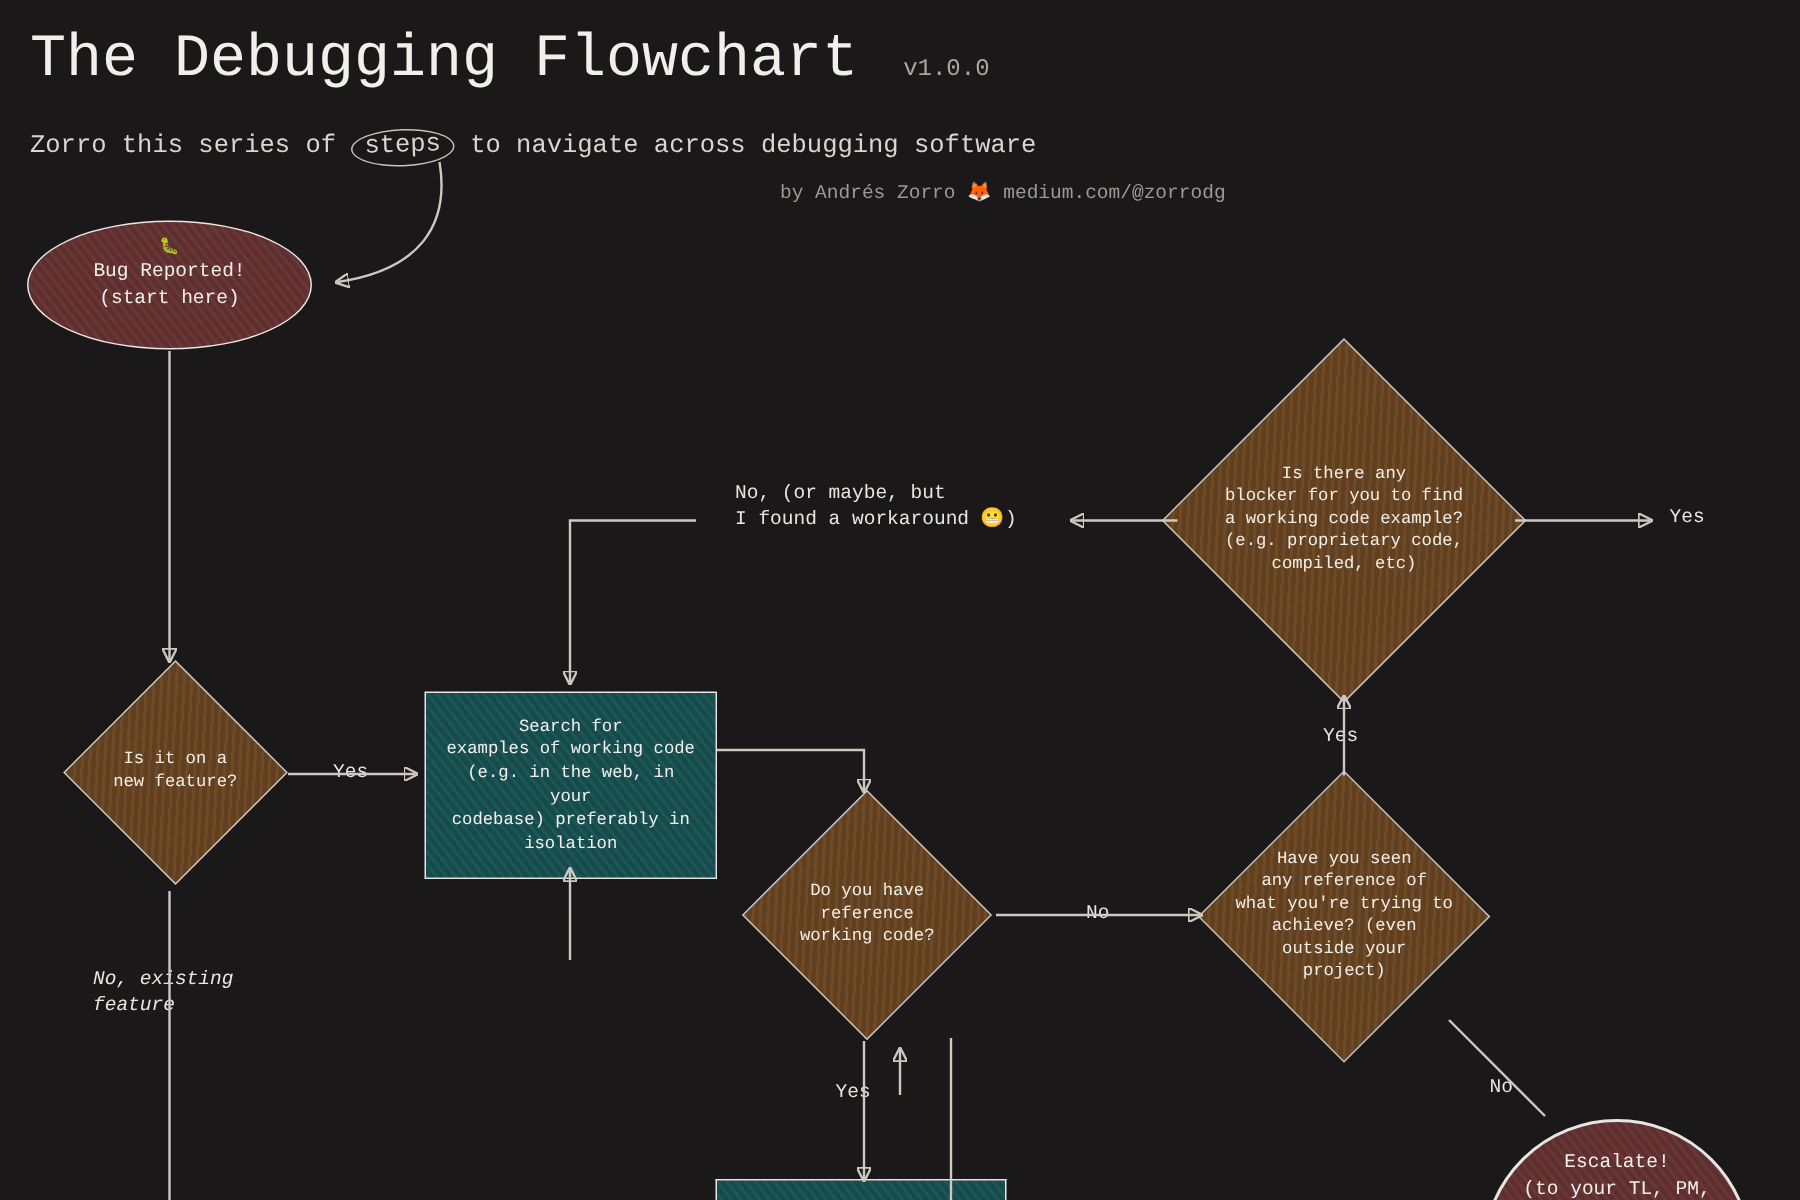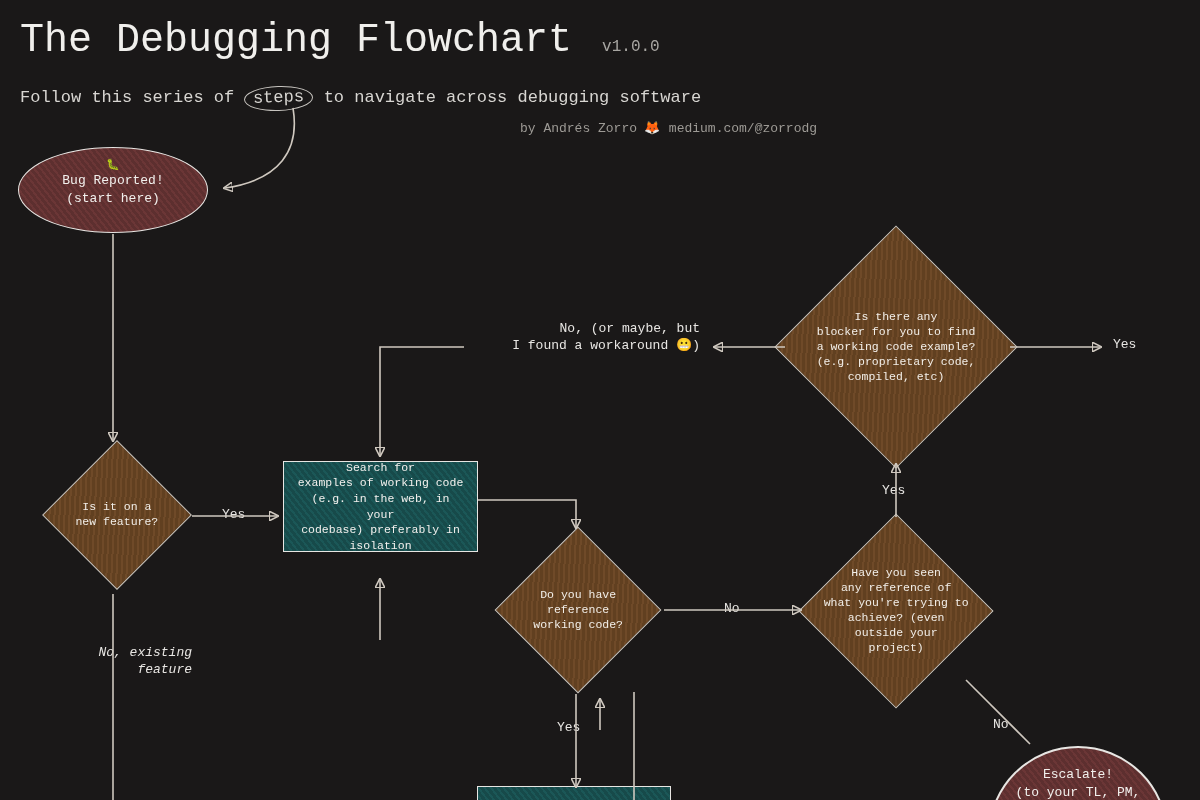--- a/index.html
+++ b/index.html
@@ -97,21 +97,21 @@
   .d-feature { top: 462px; left: 64px; width: 106px; height: 106px; }
   .d-refcode { top: 551px; left: 519px; width: 118px; height: 118px; }
   .d-seenref { top: 542px; left: 827px; width: 138px; height: 138px; }
   .d-blocker { top: 261px; left: 810px; width: 172px; height: 172px; }
   
   .process {
     position: absolute;
     top: 461px;
     left: 283px;
     width: 195px;
-    height: 91px;
+    height: 125px;
     border: 1.8px solid #e8e6e3;
     background: repeating-linear-gradient(52deg,#1b5757,#1b5757 2px,#174a4a 2px,#174a4a 5px);
     display: flex;
     align-items: center;
     justify-content: center;
     text-align: center;
     font-size: 11.5px;
     line-height: 1.35;
     color: #f2f0ed;
     padding: 6px 12px;
@@ -139,21 +139,21 @@
     height: 60px;
     border: 1.8px solid #e8e6e3;
     border-bottom: none;
     background: repeating-linear-gradient(52deg,#1b5757,#1b5757 2px,#174a4a 2px,#174a4a 5px);
   }
   
   .edge-label {
     position: absolute;
     font-size: 13px;
     color: #e8e6e3;
-    text-align: right;
+    text-align: left;
     line-height: 1.3;
   }
   .svg-layer {
     position: absolute;
     top: 0; left: 0;
     width: 1200px; height: 800px;
     pointer-events: none;
   }
   .svg-layer path, .svg-layer line {
     stroke: #cfc8bf;
@@ -163,21 +163,21 @@
 </style>
 </head>
 <body>
 
 <div class="title">
   <span>The Debugging Flowchart</span>
   <span class="version">v1.0.0</span>
 </div>
 
 <div class="subtitle">
-  <span>Follow this series of </span><span class="steps-circle">steps</span><span> to navigate across debugging software</span>
+  <span>Zorro this series of </span><span class="steps-circle">steps</span><span> to navigate across debugging software</span>
 </div>
 
 <div class="byline">
   <span>by Andrés Zorro </span><span class="fox">🦊</span>
   <span>medium.com/@zorrodg</span>
 </div>
 
 <div class="start-node">
   <span class="bug-icon">🐛</span>
   <span>Bug Reported!<br>(start here)</span>

